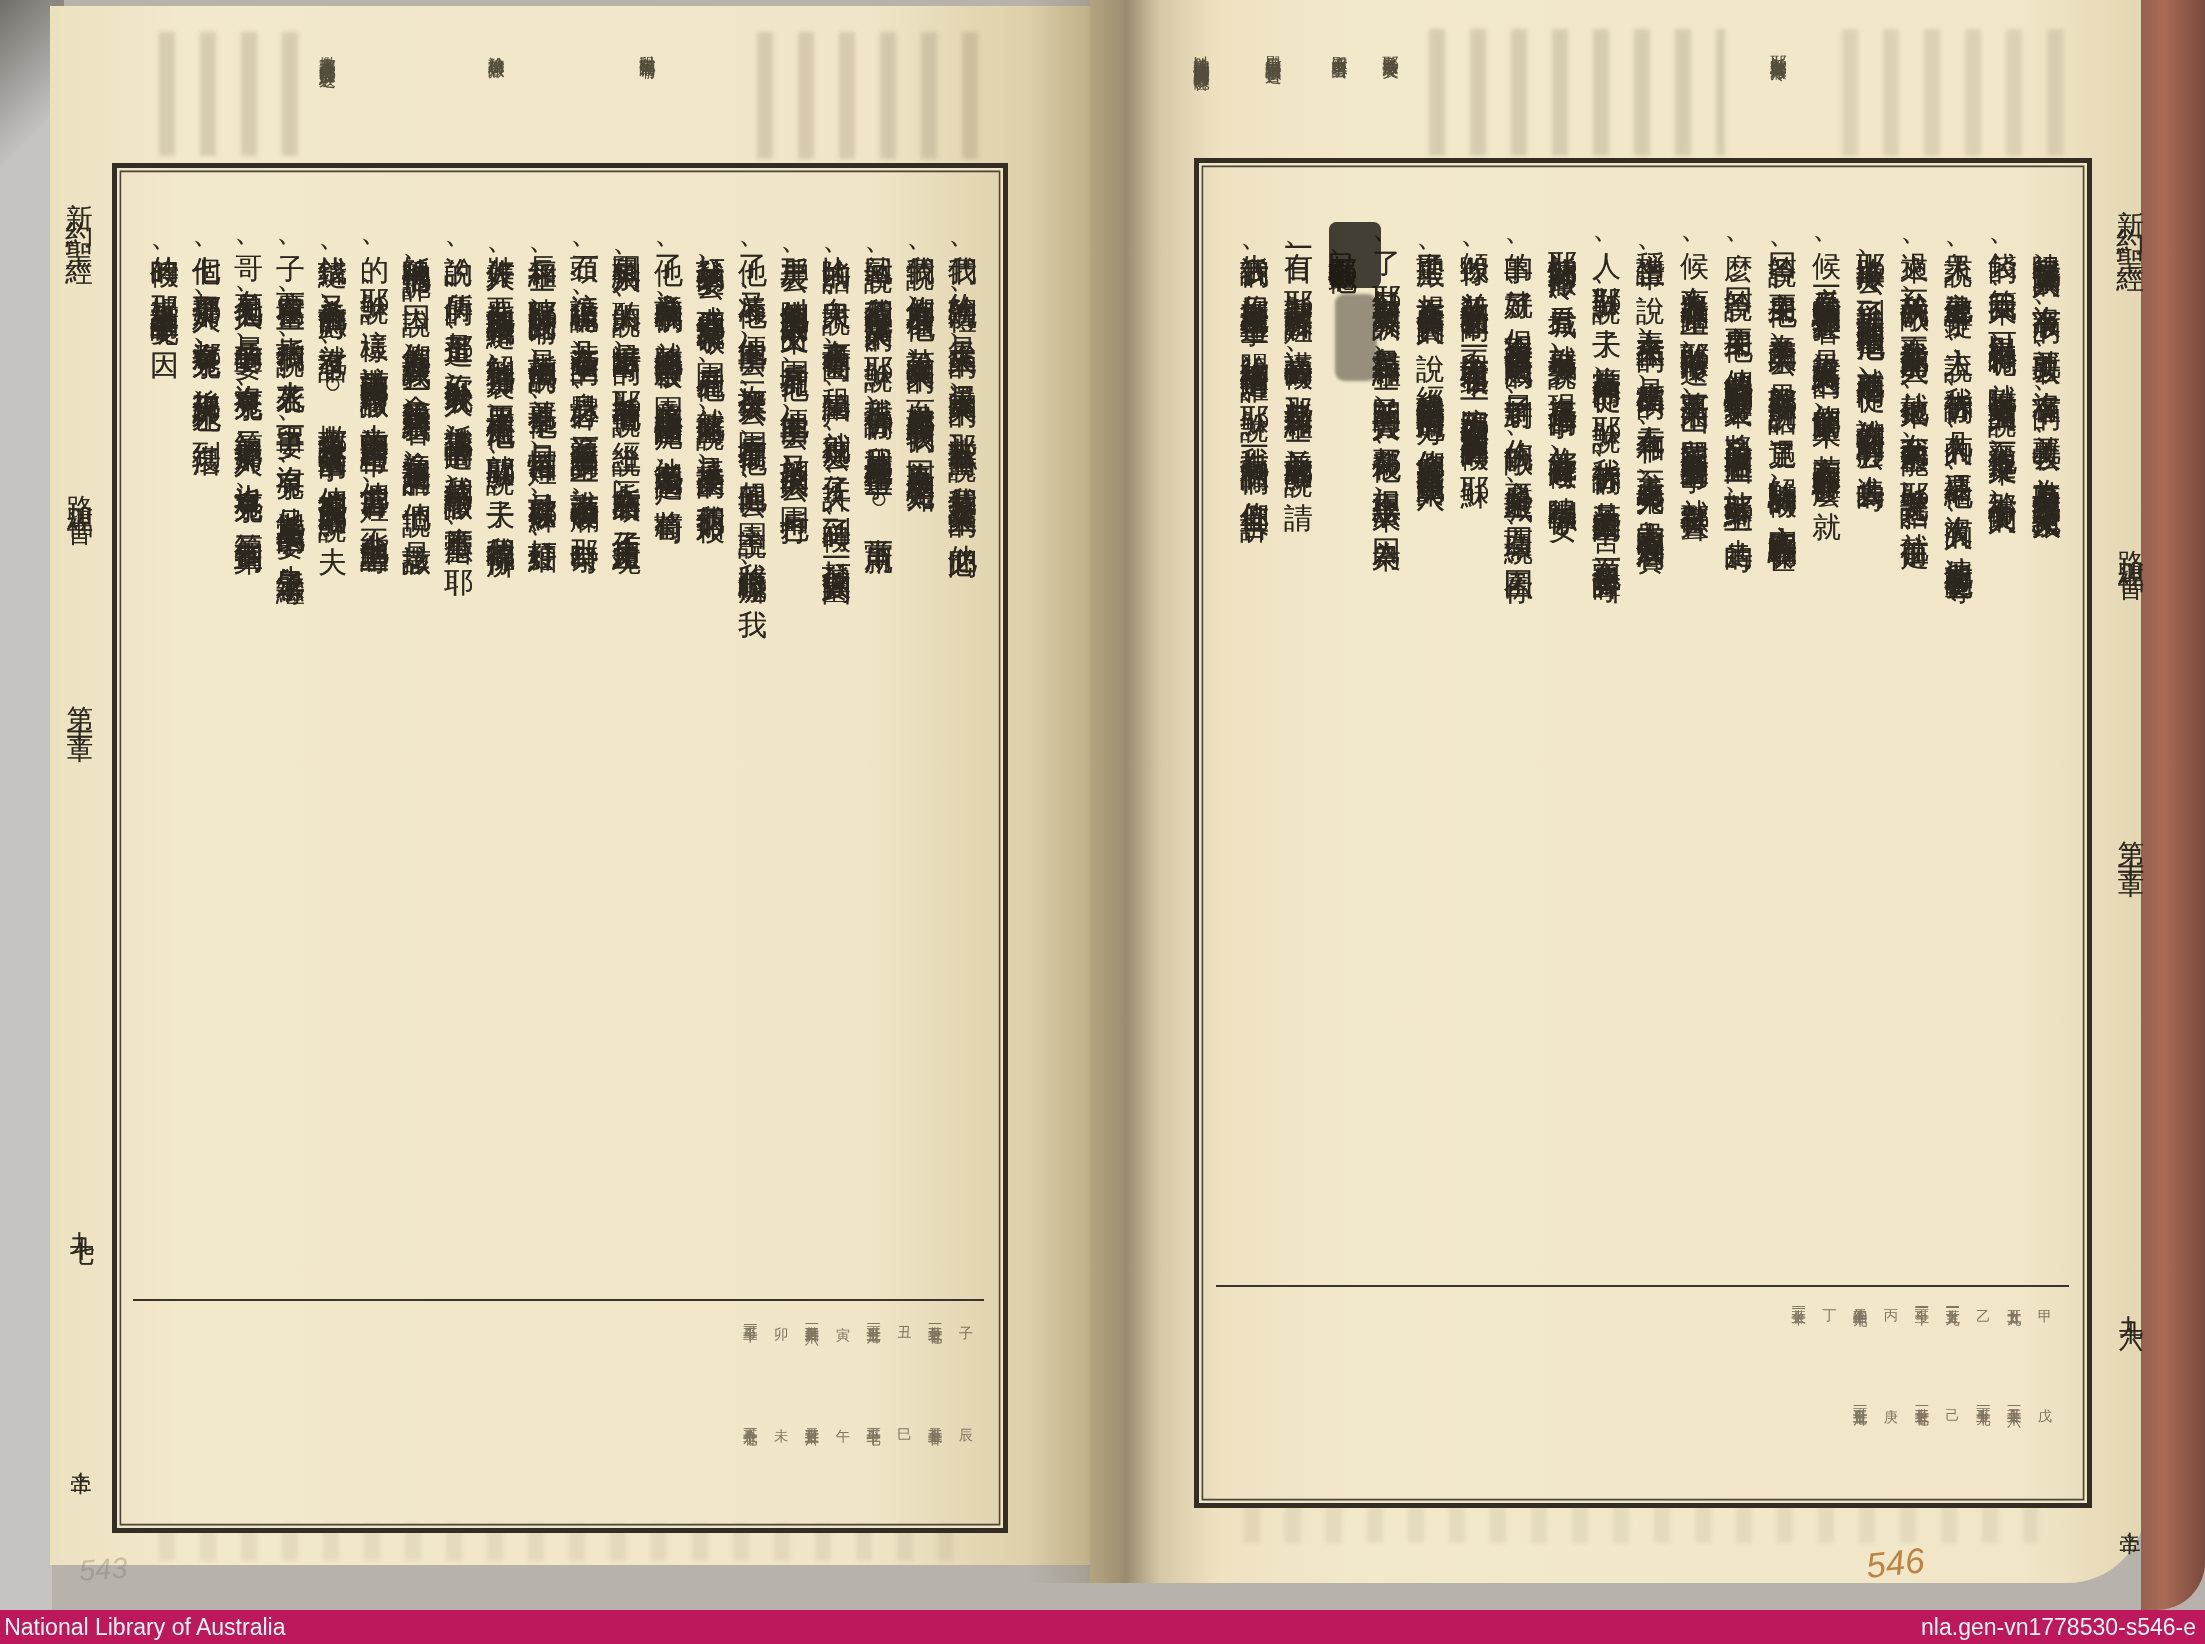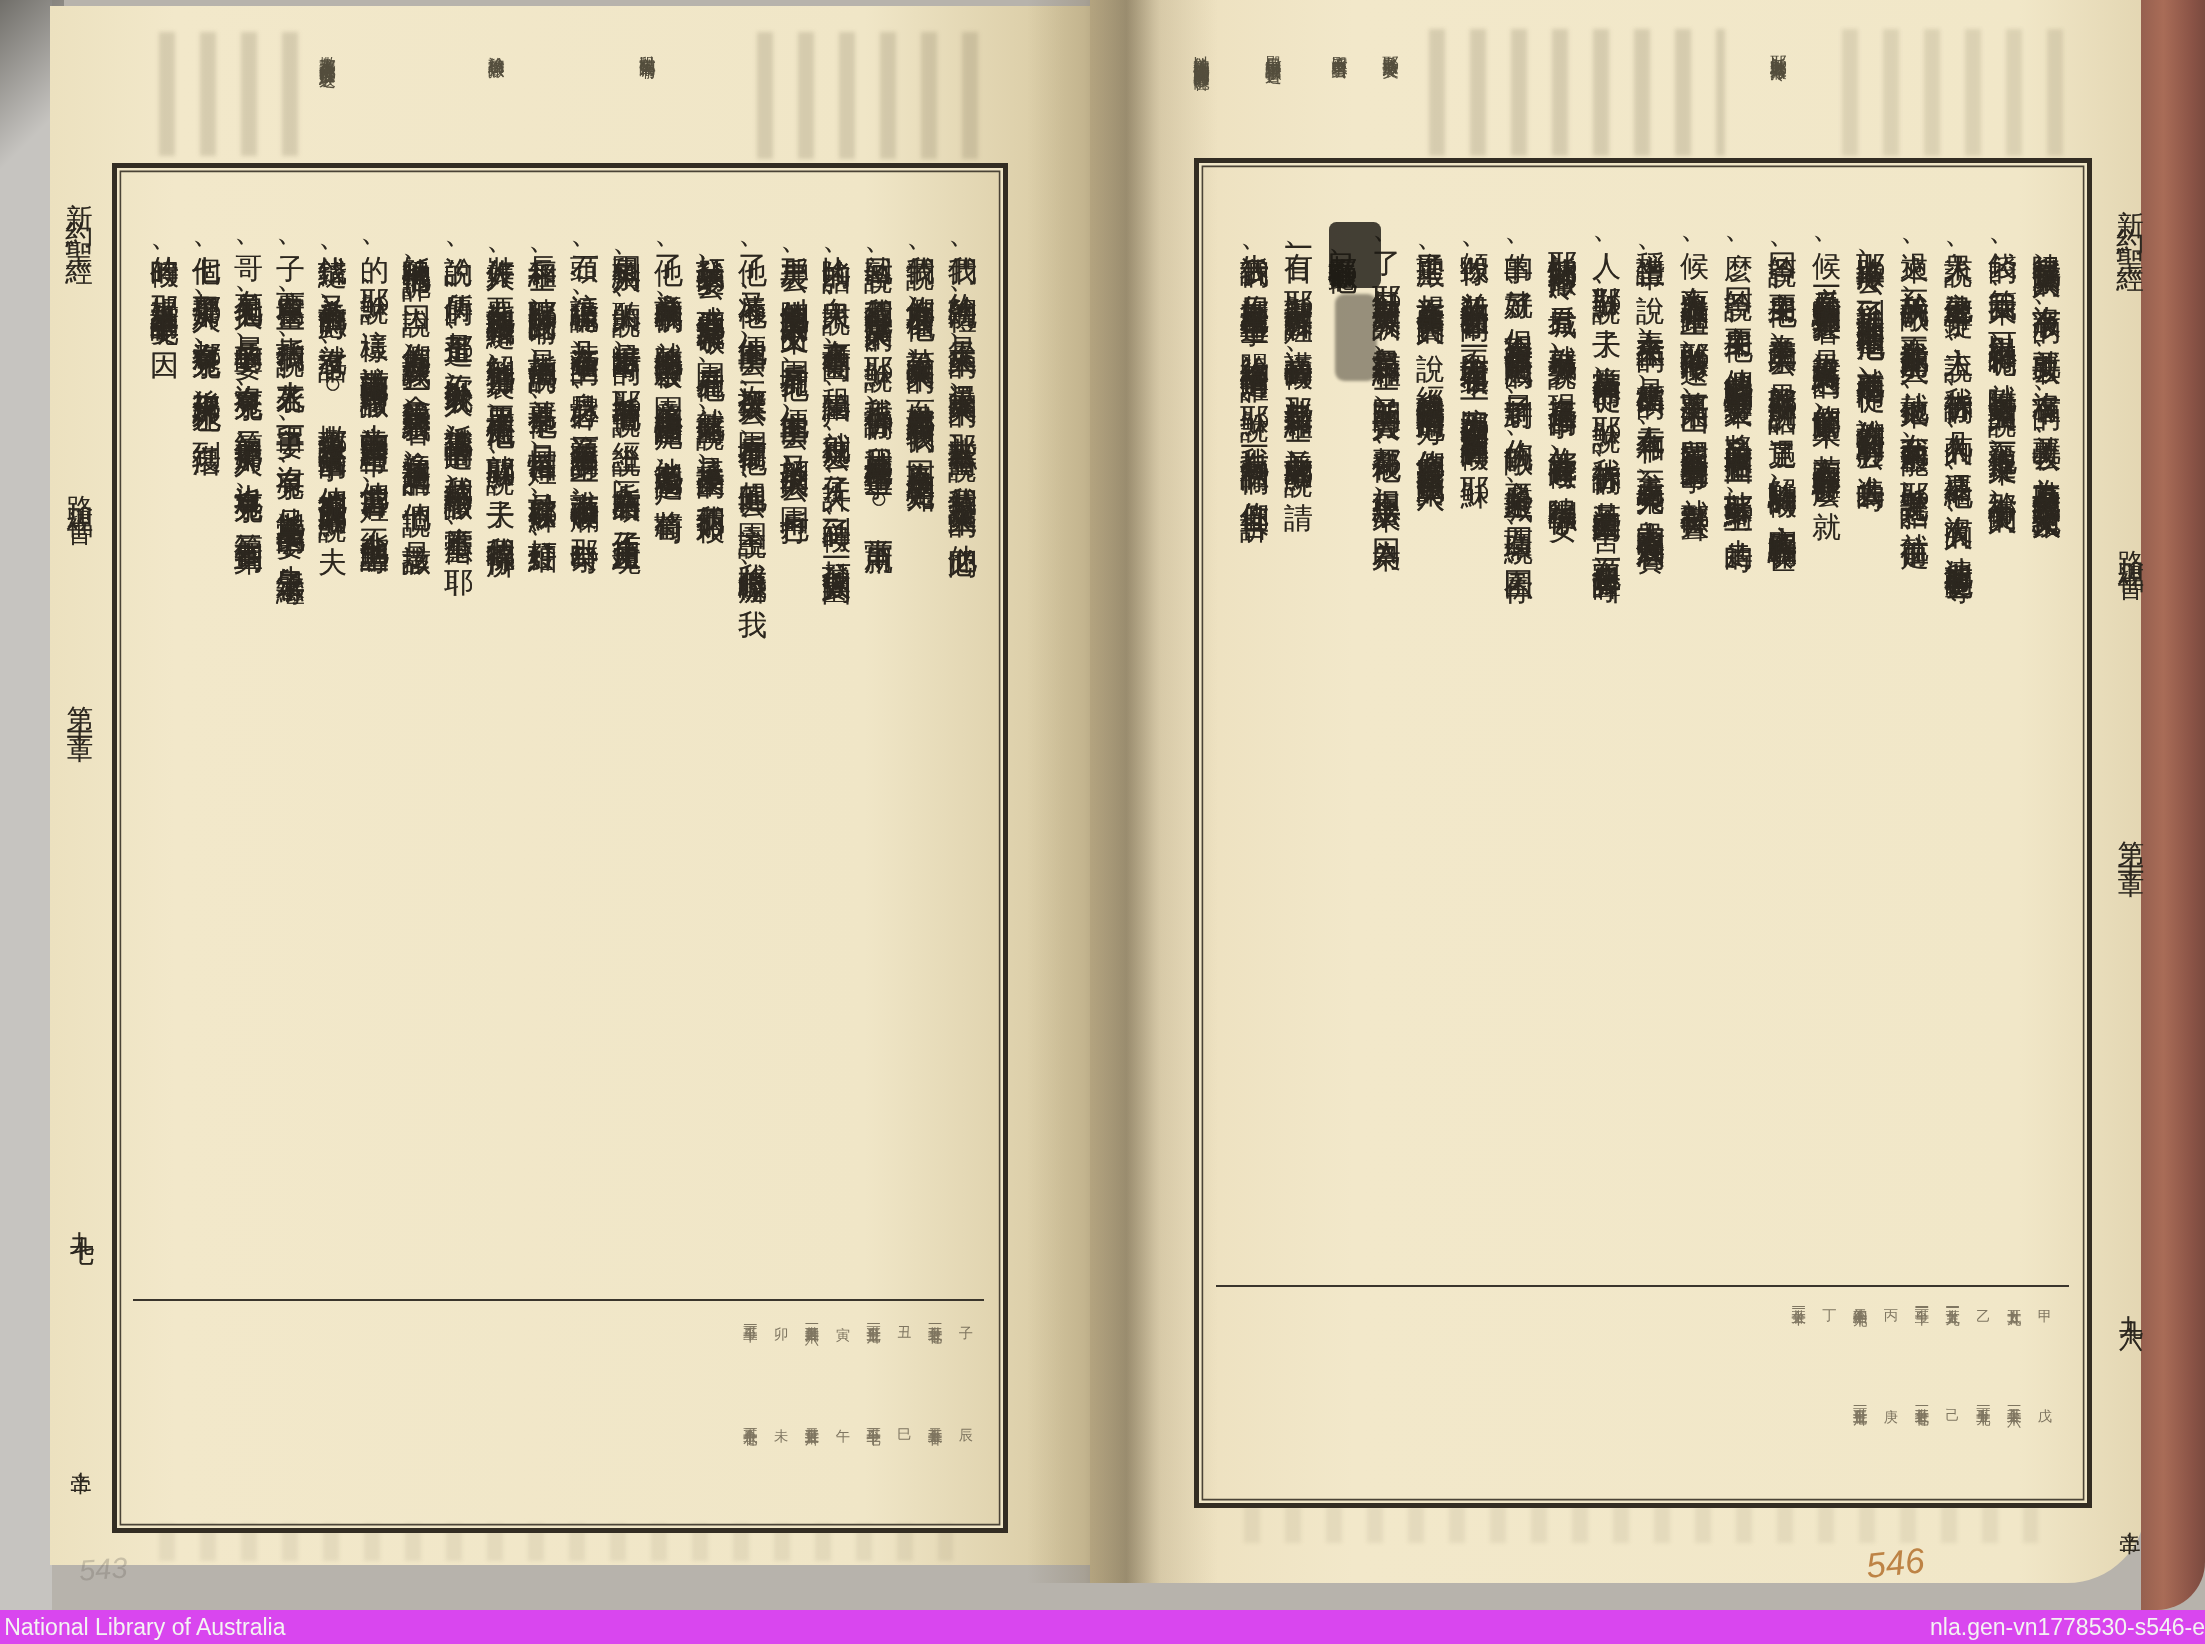--- a/index.html
+++ b/index.html
@@ -72,24 +72,24 @@
   
   #blot{position:absolute;left:1329px;top:222px;width:52px;height:66px;background:#1d1a14;
         opacity:.82;border-radius:7.4px;filter:blur(0.5px);}
   #blot2{position:absolute;left:1335px;top:294px;width:42px;height:87px;background:#2a251c;
         opacity:.45;border-radius:9.5px;filter:blur(1.6px);}
   
   .pencil{position:absolute;font-family:"Liberation Sans",sans-serif;font-style:italic;}
   #pencil-right{left:1866px;top:1543px;font-size:35px;color:#b5722f;opacity:.85;transform:rotate(-6deg);}
   #pencil-left{left:79px;top:1553px;font-size:29px;color:#6f6a61;opacity:.3;transform:rotate(-4deg);}
   
-  #bar{position:absolute;left:0;top:1610px;width:2205px;height:35px;background:#d946ef;
+  #bar{position:absolute;left:0;top:1610px;width:2205px;height:35px;background:#be185d;
         font-family:"Liberation Sans",sans-serif;color:#f4f4f2;font-size:23px;line-height:35px;}
   #bar-left{position:absolute;left:4.2px;top:0;}
-  #bar-right{position:absolute;right:0;top:0;}
+  #bar-right{position:absolute;right:9px;top:0;}
 </style>
 </head>
 <body>
 
 <div id="scan">
   <div id="left-edge"></div>
   <div id="corner-shade"></div>
 
   <div id="left-page" class="page"></div>
   <div id="right-page" class="page"></div>

